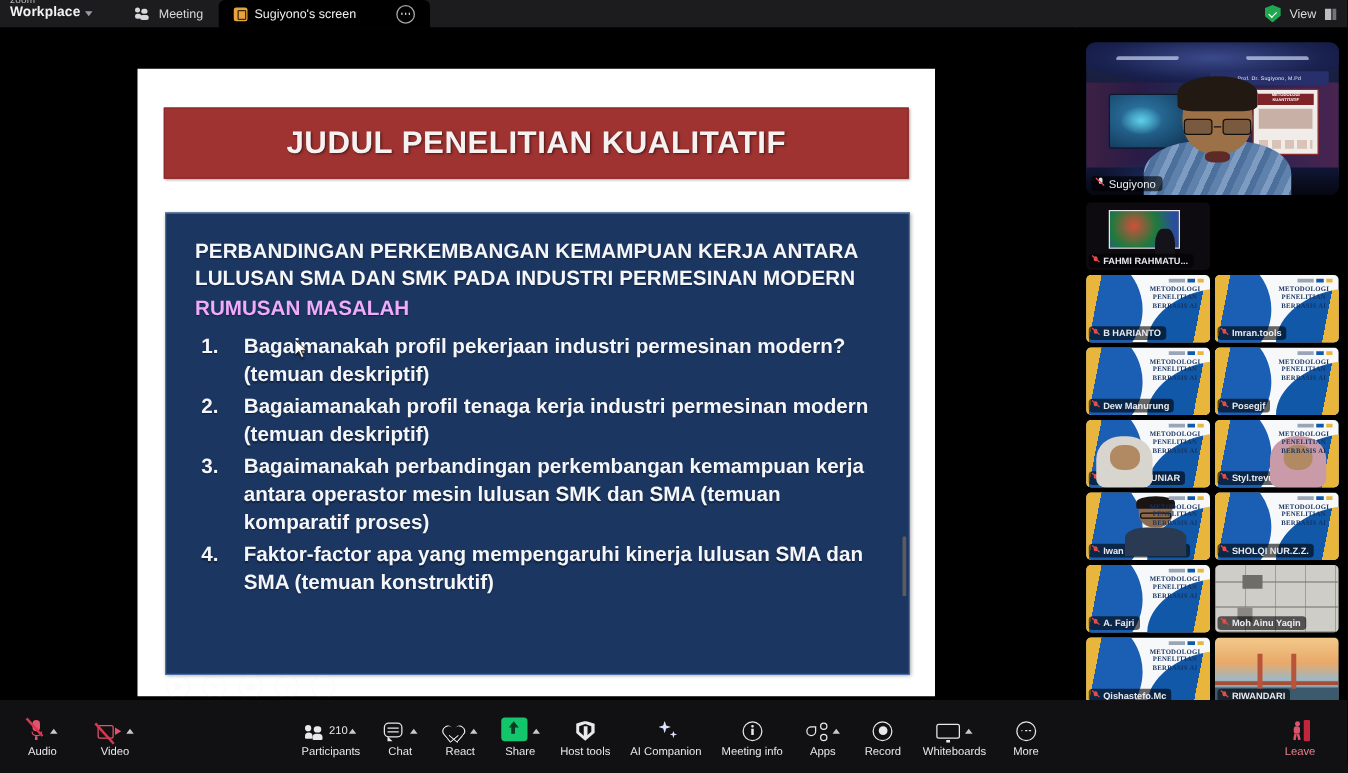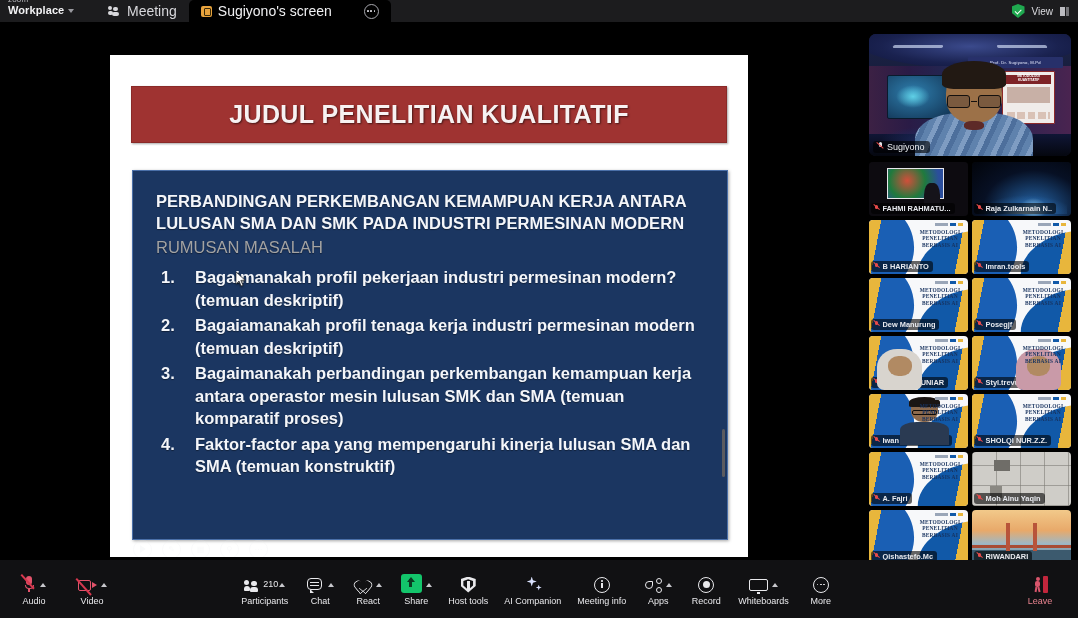--- a/index.html
+++ b/index.html
@@ -26,21 +26,21 @@
     font-weight:bold; letter-spacing:.1px; line-height:13px;
   }
   .caret-sm {
     width:0;height:0;border-left:3.5px solid transparent;border-right:3.5px solid transparent;
     border-top:4px solid #9a9aa0;
   }
   .brand-caret { position:absolute; left:68px; top:9px; }
 
   .tab {
     height:22px; display:flex; align-items:center; gap:6px; padding:4px 12px;
-    font-size:14px; color:#d8d8dc; cursor:default;
+    font-size:10px; color:#d8d8dc; cursor:default;
   }
   .tab.meeting { margin-left:4px; }
   .tab.active {
     background:#000; color:#f0f0f2; border-top-left-radius:5px; border-top-right-radius:5px;
   }
   .tabzone { display:flex; align-items:flex-end; height:22px; }
   .share-sq {
     width:11px;height:11px;border-radius:2px;
     background:#e8a33d; position:relative; flex:none;
   }
@@ -94,21 +94,21 @@
     position:absolute; left:22px; top:115px; width:596px; height:370px;
     background:#1b3661; border:1px solid #4a6fa8;
     padding:19px 20px 0 23px;
     box-shadow:1px 1px 3px rgba(0,0,0,.35);
   }
   .sb-head {
     color:#f4f6fa; font-size:16.5px; font-weight:bold; line-height:22px;
     letter-spacing:.05px; text-shadow:0 1px 1px rgba(0,0,0,.4);
   }
   .sb-sub {
-    color:#a3a3a3; font-size:16.5px; font-weight:normal; line-height:24px;
+    color:#f0abfc; font-size:16.5px; font-weight:bold; line-height:24px;
     margin-top:1px; text-shadow:0 1px 1px rgba(0,0,0,.4);
   }
   ol.sb-list { list-style:none; margin-top:7px; }
   ol.sb-list li {
     position:relative; color:#f4f6fa; font-size:16.5px; font-weight:bold;
     line-height:22.5px; padding-left:39px; margin-bottom:3px;
     text-shadow:0 1px 1px rgba(0,0,0,.4);
   }
   ol.sb-list li>.num { position:absolute; left:5px; top:0; }
 
@@ -580,27 +580,20 @@
         <div class="tile">
           <div class="ph-stage">
               <div class="scr"></div>
               <div class="fig"></div>
             </div>
           <div class="nb">
             <span class="mic-mute red"></span>
             <span>FAHMI RAHMATU...</span>
           </div>
         </div>
-        <div class="tile">
-          <div class="ph-space"></div>
-          <div class="nb">
-            <span class="mic-mute red"></span>
-            <span>Raja Zulkarnain N..</span>
-          </div>
-        </div>
       </div>
 
       <div class="trow">
         <div class="tile">
           <div class="cardbg"></div>
           <div class="cardtop">
               <i></i>
               <i></i>
               <i></i>
             </div>

